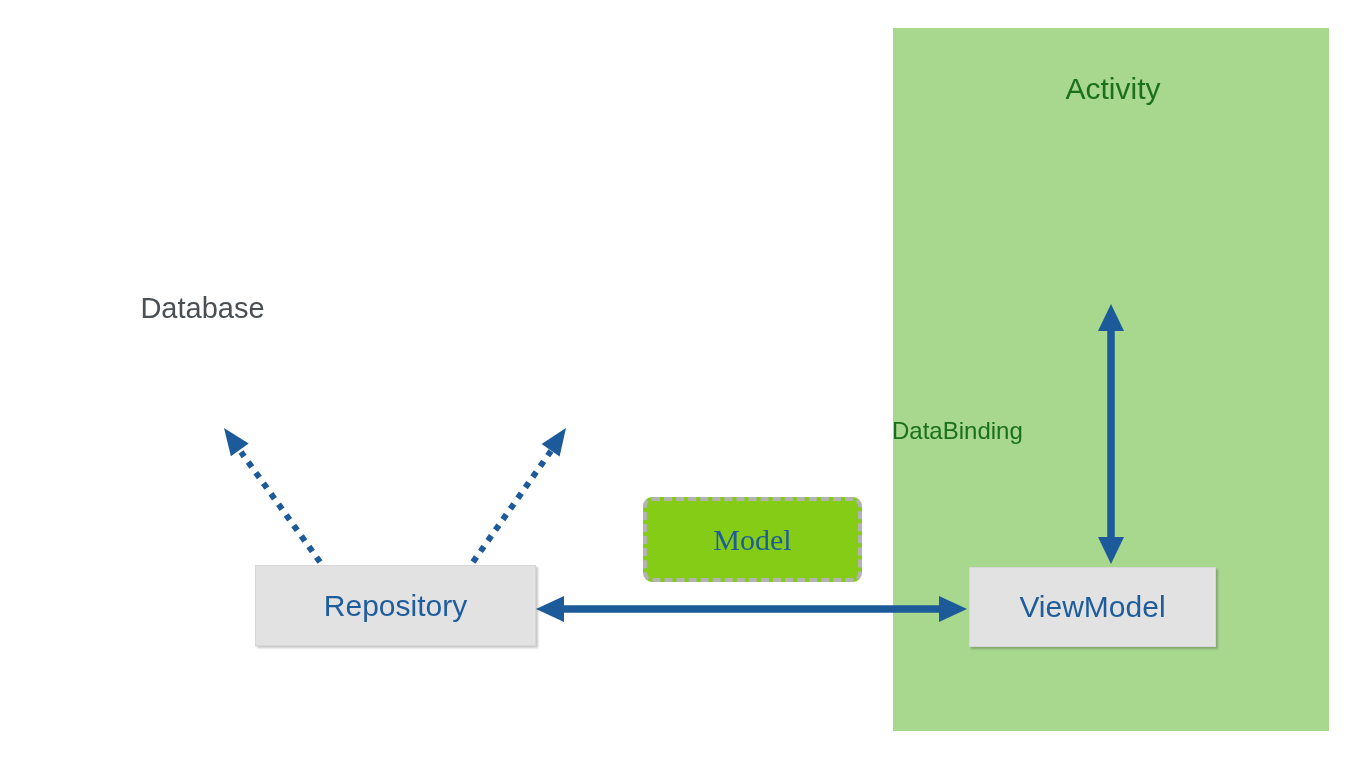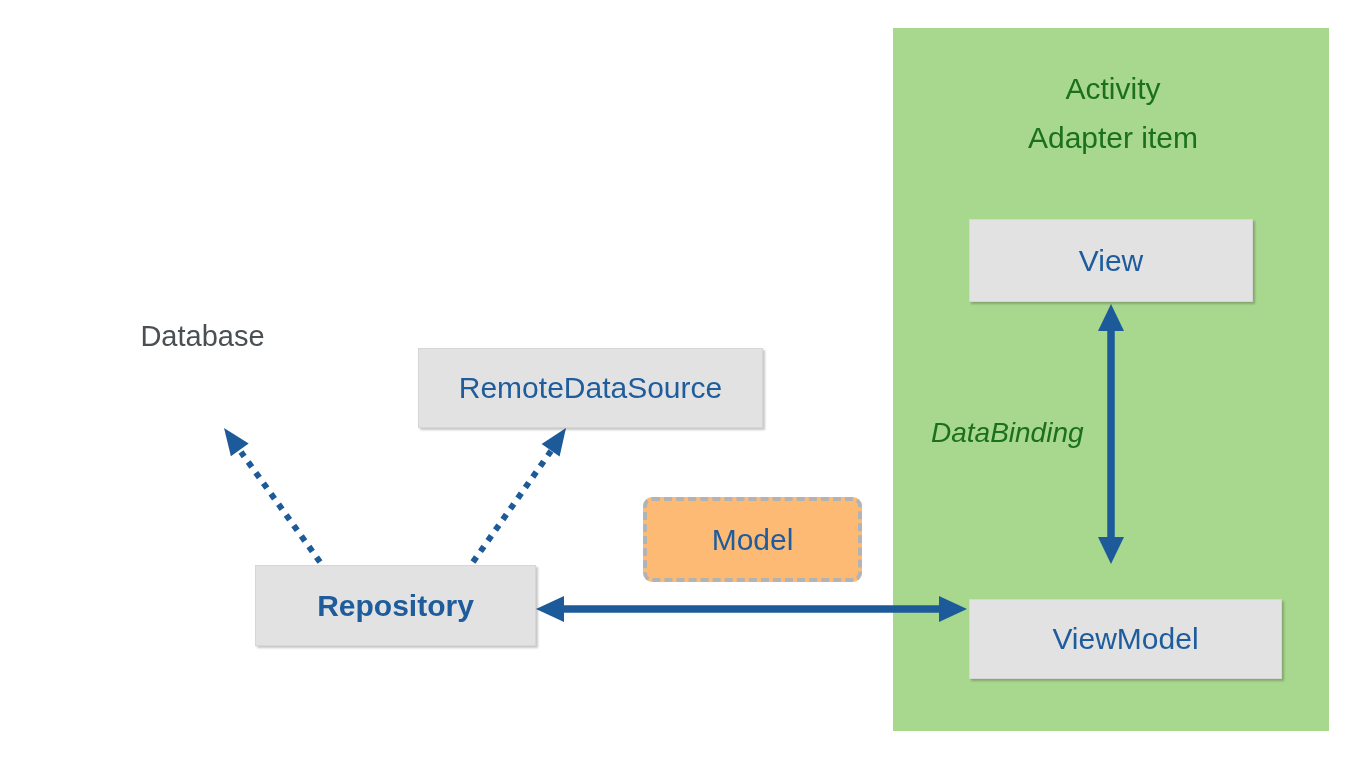--- a/index.html
+++ b/index.html
@@ -45,69 +45,67 @@
     justify-content: center;
     background: var(--box-fill);
     border: 1px solid var(--box-border);
     box-shadow: 2px 2px 2px rgba(0,0,0,0.22);
     color: var(--blue-text);
     font-size: 30px;
     white-space: nowrap;
   }
   .node-local      { left: 30px;  top: 348px; width: 345px; height: 80px; }
   .node-remote     { left: 418px; top: 348px; width: 345px; height: 80px; }
-  .node-repository { left: 255px; top: 565px; width: 281px; height: 81px; font-weight: bold; }
+  .node-repository { left: 255px; top: 565px; width: 281px; height: 81px; }
   .node-view       { left: 969px; top: 219px; width: 284px; height: 83px; }
-  .node-viewmodel  { left: 969px; top: 567px; width: 313px; height: 80px; margin-top: 32px; }
+  .node-viewmodel  { left: 969px; top: 567px; width: 247px; height: 80px; }
   .node-model {
     left: 643px; top: 497px; width: 219px; height: 85px;
     border: 4px dashed var(--model-border);
     border-radius: 9px;
     box-shadow: none;
-    background: #fdba74;
+    background: #84cc16;
+    font-family: Liberation Serif, serif;
   }
   .muted-label {
     position: absolute;
     top: 290px;
     width: 345px;
     text-align: center;
     color: var(--muted-label);
     font-size: 29px;
     line-height: 36px;
-    margin-top: 28px;
   }
   .label-database { left: 30px; }
   .label-api      { left: 418px; }
   .label-databinding {
     position: absolute;
-    left: 931px; top: 417px;
+    left: 892px; top: 417px;
     color: var(--green-text);
-    font-size: 28px;
-    font-style: italic;
+    font-size: 24px;
   }
   .arrows {
     position: absolute;
     left: 0; top: 0;
     width: 1356px; height: 758px;
     pointer-events: none;
   }
   .arrow-solid  { stroke: var(--arrow-blue); stroke-width: 7.5; fill: none; }
   .arrow-dotted { stroke: var(--arrow-blue); stroke-width: 6; stroke-dasharray: 6 7; fill: none; }
   .arrow-head   { fill: var(--arrow-blue); stroke: none; }
 </style>
 </head>
 <body>
 
 <div class="canvas">
 
   <div class="panel"></div>
 
   <div class="panel-caption">
     <div>Activity</div>
-    <div>Adapter item</div>
   </div>
 
   <div class="muted-label label-database">Database</div>
   <div class="label-databinding">DataBinding</div>
 
   <svg class="arrows" viewBox="0 0 1356 758" xmlns="http://www.w3.org/2000/svg">
 
     <g>
       <line class="arrow-dotted" x1="320" y1="562" x2="241" y2="452"></line>
       <polygon class="arrow-head" points="224,428 248.7,443.5 230.9,456.3"></polygon>
@@ -124,29 +122,23 @@
       <polygon class="arrow-head" points="967,609 939,596 939,622"></polygon>
     </g>
 
     <g>
       <line class="arrow-solid" x1="1111" y1="328" x2="1111" y2="540"></line>
       <polygon class="arrow-head" points="1111,304 1098,331 1124,331"></polygon>
       <polygon class="arrow-head" points="1111,564 1098,537 1124,537"></polygon>
     </g>
   </svg>
 
-  <div class="node node-remote">
-    <span>RemoteDataSource</span>
-  </div>
   <div class="node node-repository">
     <span>Repository</span>
   </div>
   <div class="node node-model">
     <span>Model</span>
-  </div>
-  <div class="node node-view">
-    <span>View</span>
   </div>
   <div class="node node-viewmodel">
     <span>ViewModel</span>
   </div>
 
 </div>
 
 </body></html>

